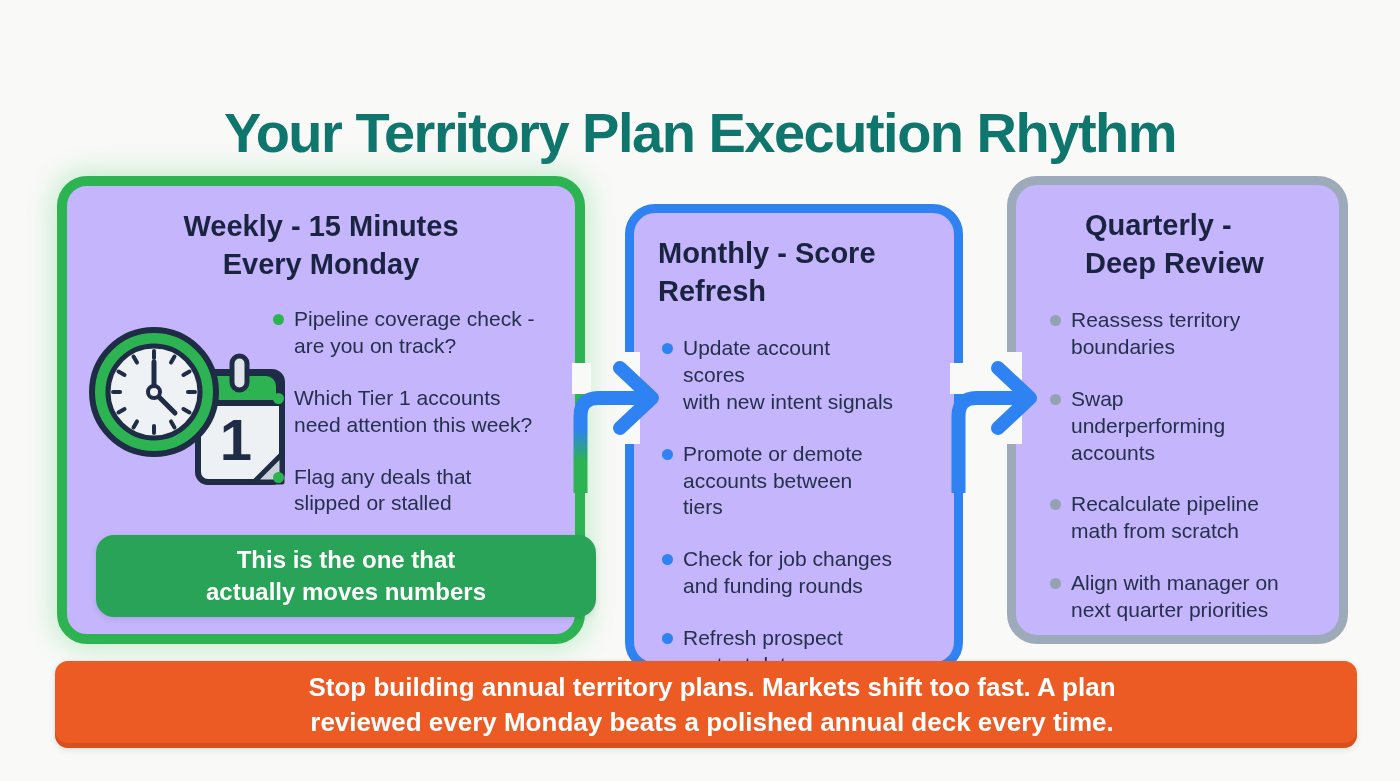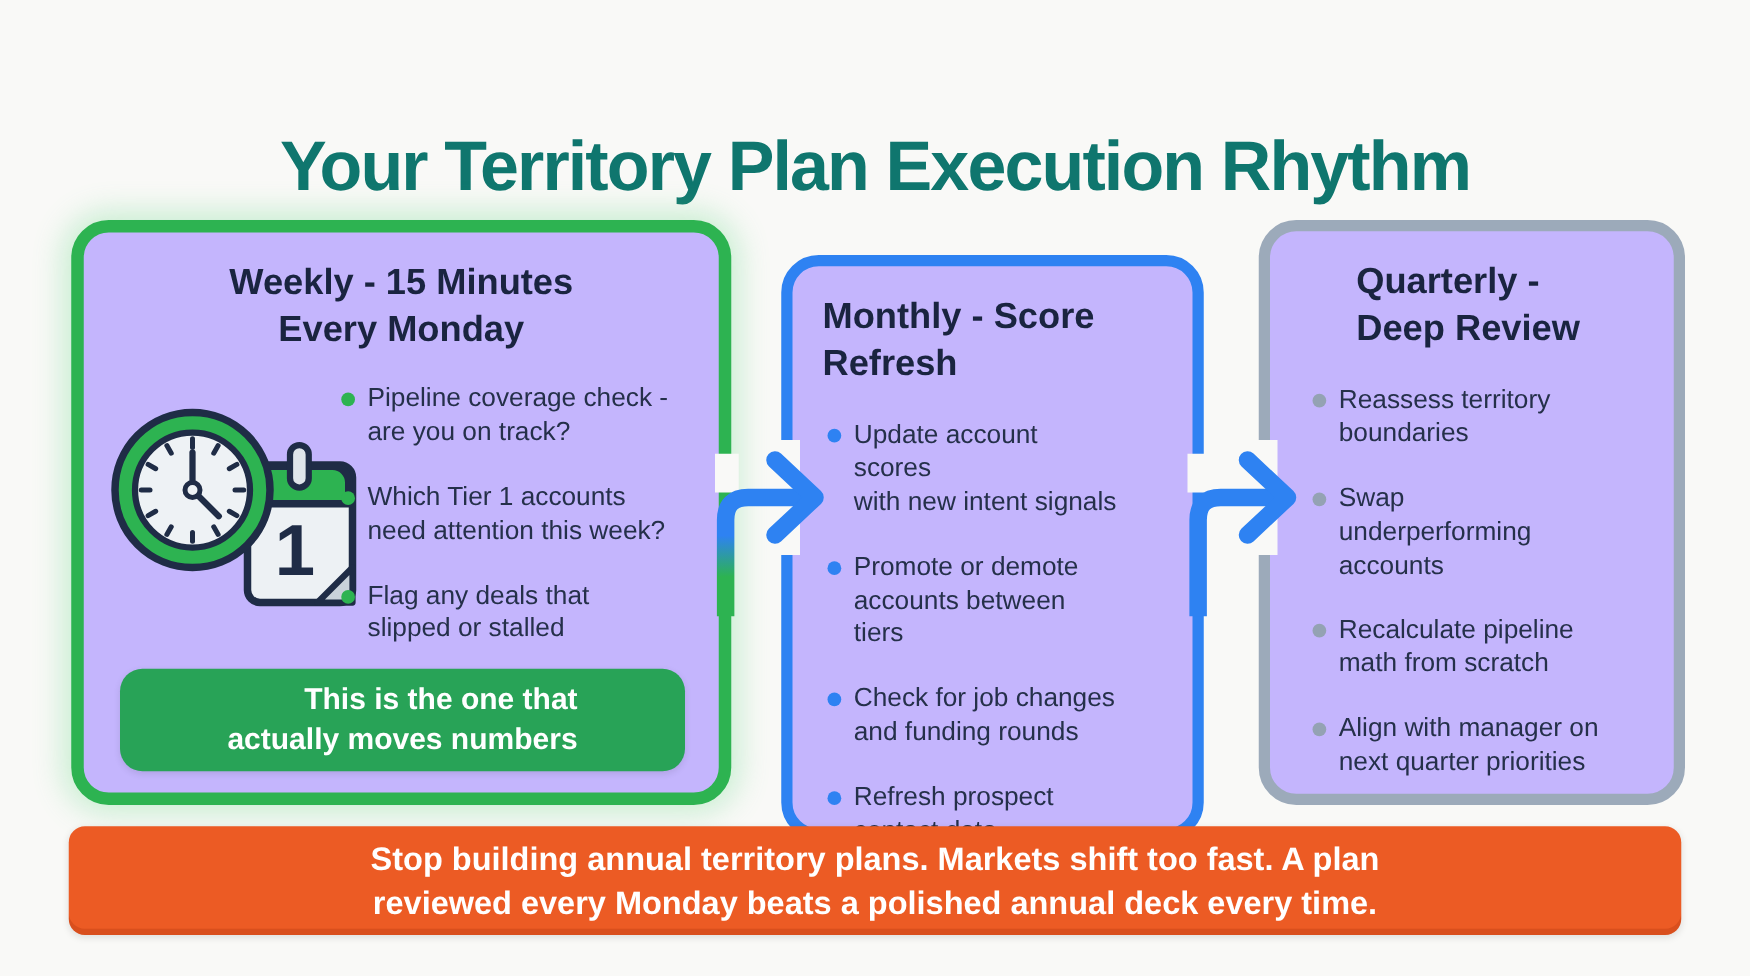--- a/index.html
+++ b/index.html
@@ -39,40 +39,41 @@
   }
   .bullets li::before {
     content:""; position:absolute; left:0; top:8px;
     width:11px; height:11px; border-radius:50%; background:var(--dot);
   }
   .card--weekly .bullets    { left:206px; top:120px; width:262px; --dot:#2db351; }
   .card--monthly .bullets   { left:28px;  top:122px; width:234px; --dot:#2e82f2; }
   .card--quarterly .bullets { left:34px;  top:122px; width:230px; --dot:#94a2b3; }
   .icon-wrap { position:absolute; left:19px; top:134px; width:205px; height:172px; }
   .badge {
-    position:absolute; left:29px; top:349px; width:452px; height:82px;
+    position:absolute; left:29px; top:349px; width:500px; height:82px;
     background:#28a357; border-radius:18px;
     display:flex; align-items:center; justify-content:center;
     color:#ffffff; font-size:24px; font-weight:800; line-height:1.33;
-    text-align:right; white-space:pre-line;
+    text-align:center; white-space:pre-line;
     box-shadow:0 2px 6px rgba(0,0,0,.10);
   }
   .patch { position:absolute; background:#f9f9f7; }
   .patch-1 { left:572px;  top:363px; width:19px; height:31px; }
   .patch-2 { left:620px;  top:352px; width:20px; height:92px; }
   .patch-3 { left:950px;  top:363px; width:19px; height:31px; }
   .patch-4 { left:1002px; top:352px; width:20px; height:92px; }
   .arrow { position:absolute; top:328px; width:120px; height:165px; }
   .arrow--1 { left:558px; }
   .arrow--2 { left:936px; }
   .banner {
     position:absolute; left:55px; top:661px; width:1290px; height:87px;
     background:#ec5b24; border-radius:13px;
     display:flex; align-items:center; justify-content:center;
     box-shadow:inset 0 -5px 0 rgba(170,50,10,.28), 0 2px 6px rgba(0,0,0,.10);
+    padding-left:12px;
   }
   .banner-text {
     color:#ffffff; font-size:26px; font-weight:800; line-height:1.32;
     text-align:center; white-space:pre-line;
   }
 </style>
 </head>
 <body>
 
 <div class="stage">

